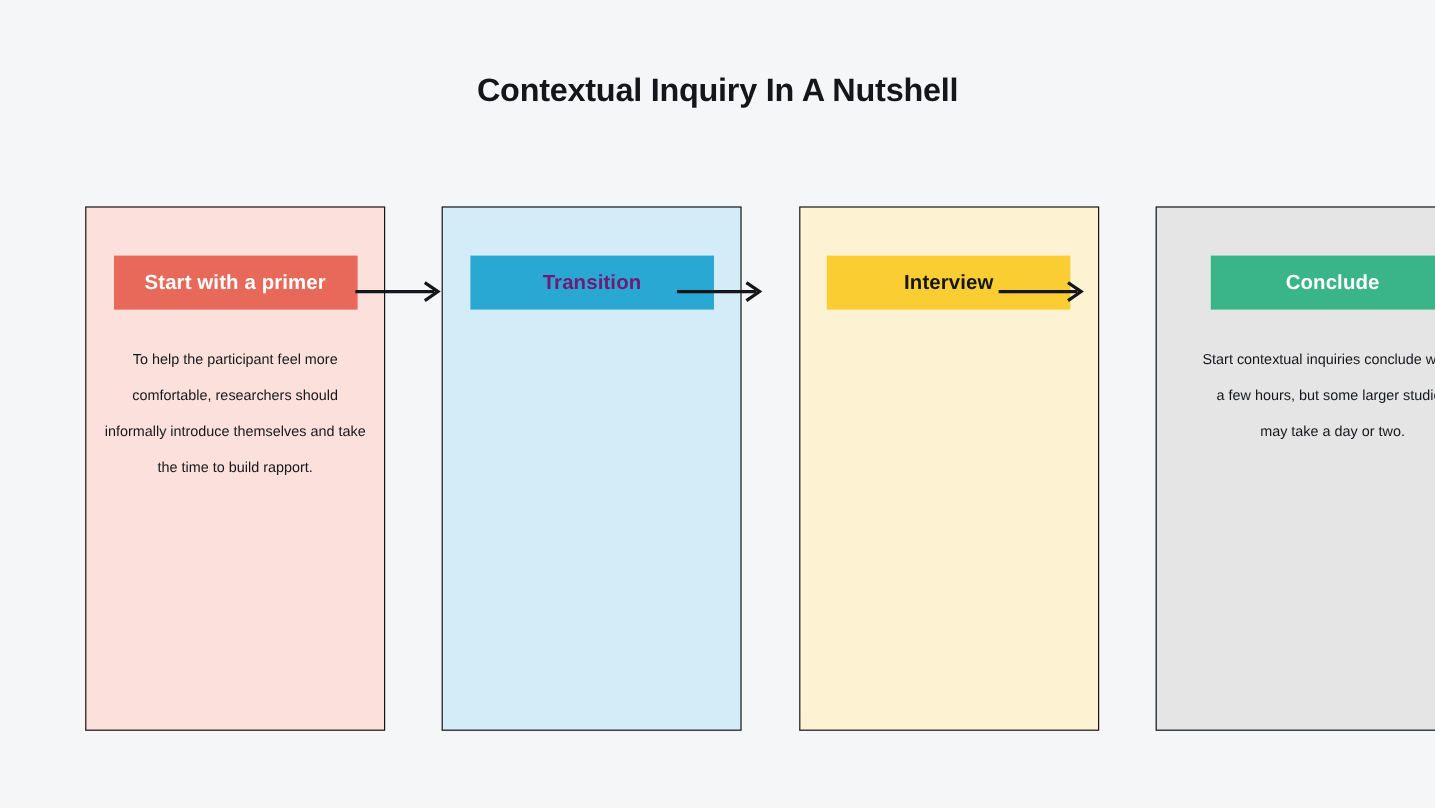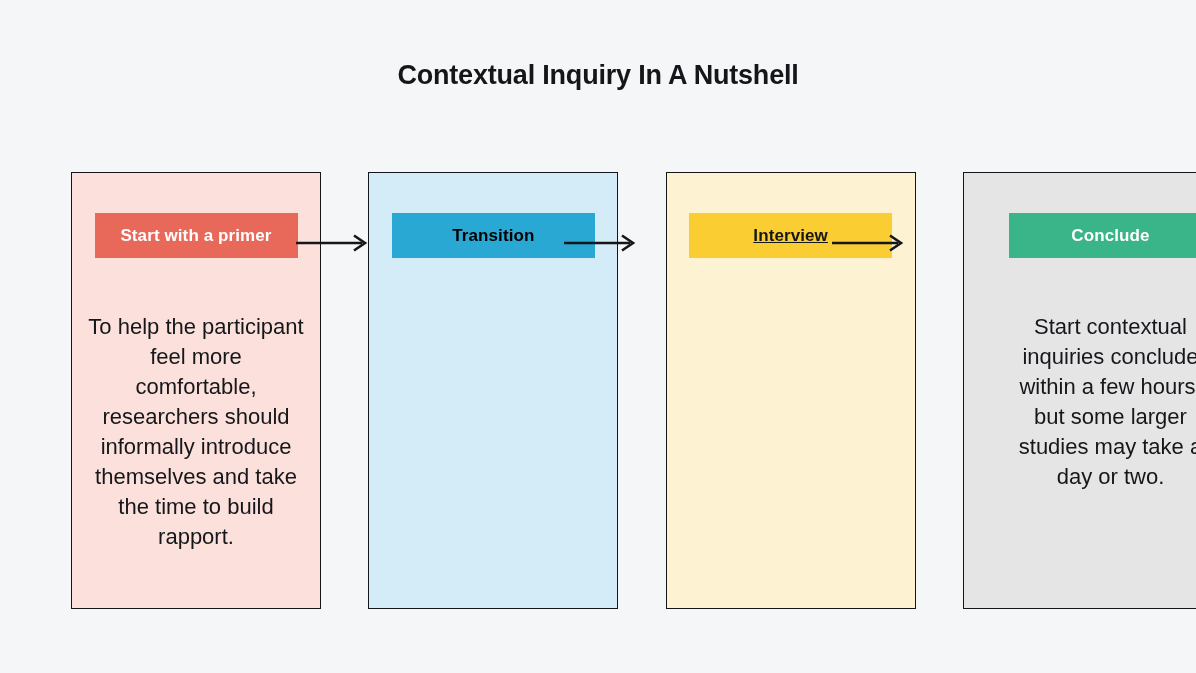--- a/index.html
+++ b/index.html
@@ -63,38 +63,38 @@
     display: flex;
     align-items: center;
     justify-content: center;
     font-size: 17px;
     font-weight: bold;
     letter-spacing: 0.1px;
     z-index: 2;
   }
 
   .card-body {
-    margin-top: 54px;
+    margin-top: 26px;
     width: 218px;
     text-align: center;
-    font-size: 22px;
+    font-size: 12px;
     line-height: 30px;
     color: #15171b;
     font-weight: normal;
   }
 
   
   .card-1 { background: #fce0db; }
   .card-1 .card-header { background: #e8685a; color: #ffffff; }
 
   .card-2 { background: #d4ebf8; }
-  .card-2 .card-header { background: #2aa8d4; color: #000000; }
+  .card-2 .card-header { background: #2aa8d4; color: #701a75; }
 
   .card-3 { background: #fdf3d3; }
-  .card-3 .card-header { background: #face33; color: #14161a; text-decoration: underline; }
+  .card-3 .card-header { background: #face33; color: #14161a; }
 
   .card-4 { background: #e5e5e5; padding-left: 45px; }
   .card-4 .card-header { background: #3ab489; color: #ffffff; }
 
   
   .connector {
     position: absolute;
     top: 234px;
     height: 18px;
     z-index: 5;

